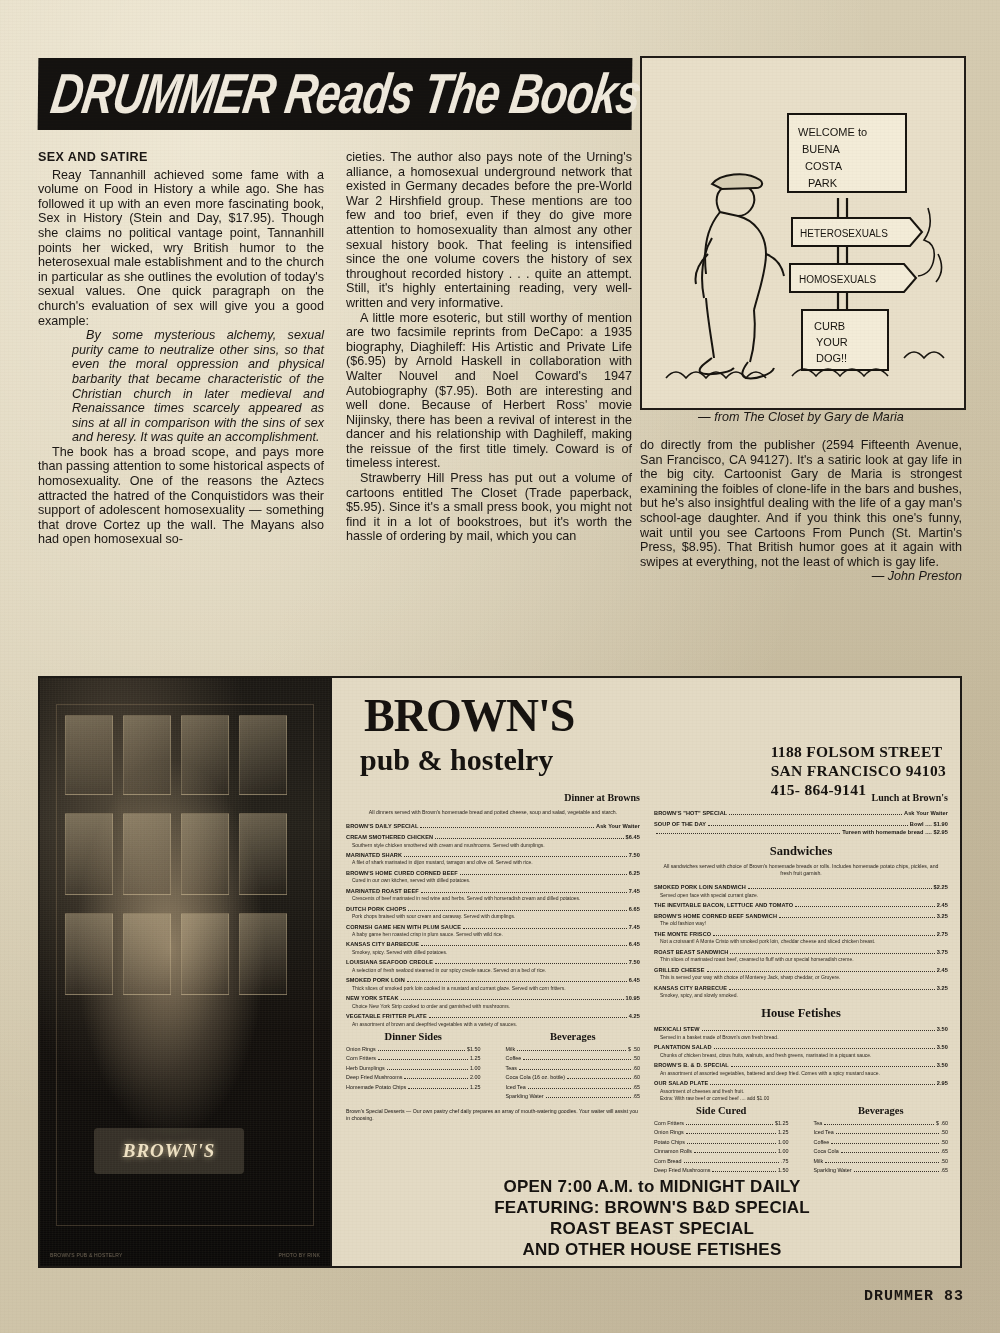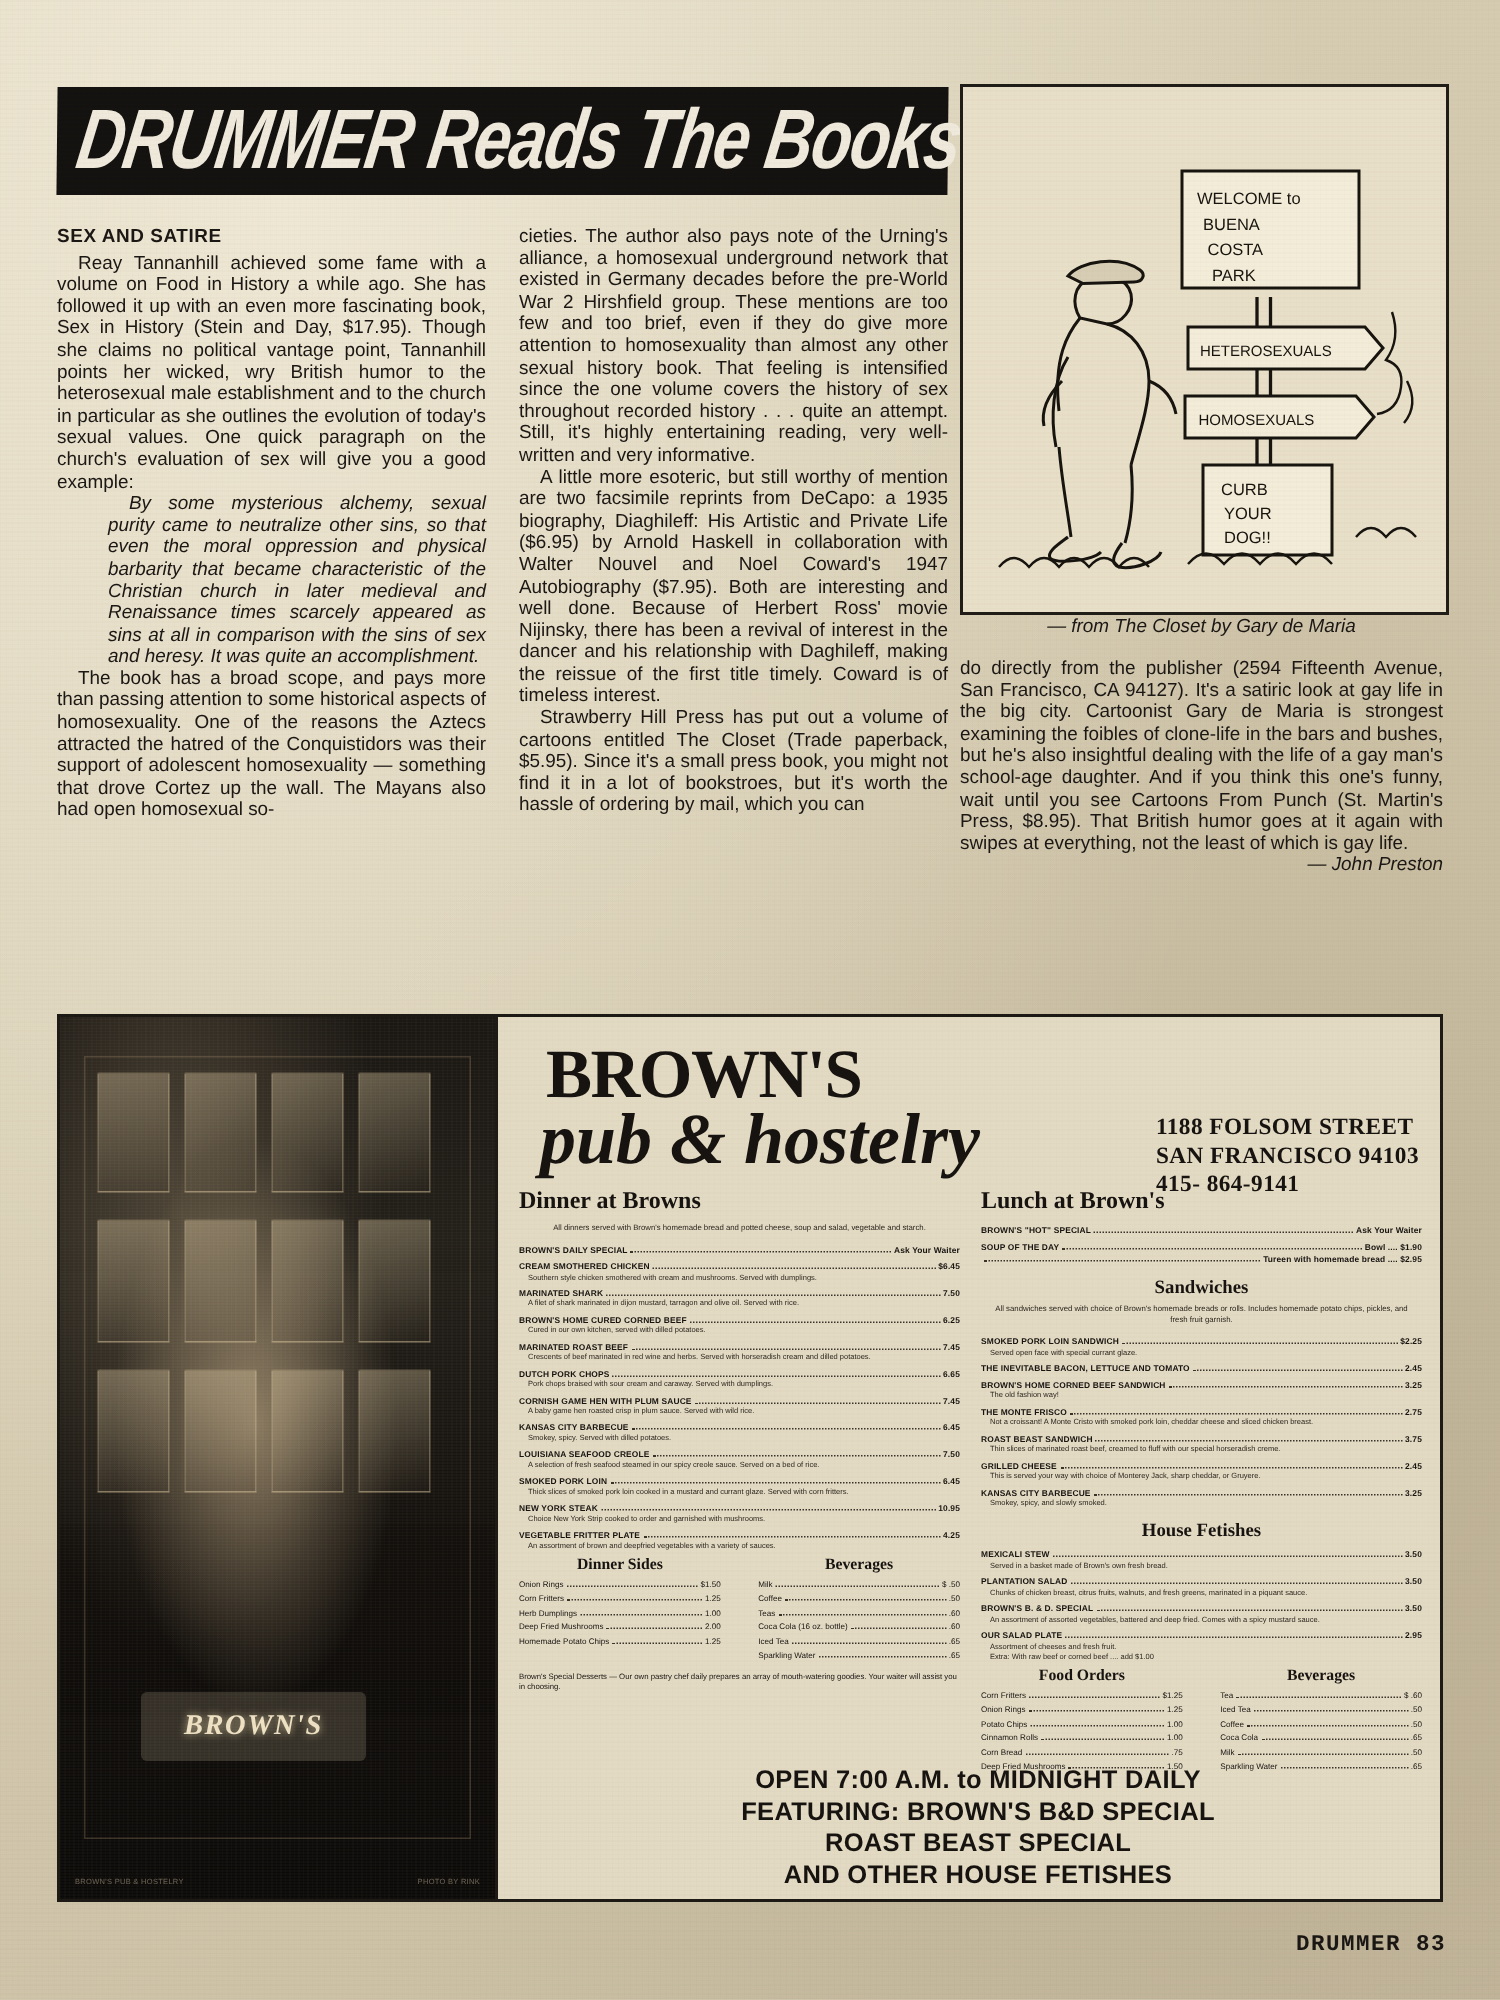--- a/index.html
+++ b/index.html
@@ -201,22 +201,21 @@
     font-family: "Liberation Serif", serif;
     font-weight: bold;
     font-size: 46px;
     letter-spacing: -1px;
     line-height: 44px;
     margin: 6px 0 0 18px;
   }
   .brand2 {
     font-family: "Liberation Serif", serif;
     font-weight: bold;
-    font-style: italic;
-    font-size: 48px;
+    font-size: 30px;
     line-height: 40px;
     margin: 2px 0 0 14px;
   }
   .addr {
     position: absolute;
     right: 14px; top: 64px;
     font-family: "Liberation Serif", serif;
     font-weight: bold;
     font-size: 15.5px;
     line-height: 19px;
@@ -224,24 +223,24 @@
   }
   .menu-wrap {
     display: flex;
     margin-top: 10px;
     gap: 14px;
   }
   .menu-col {
     width: 50%;
   }
   .menu-head {
-    text-align: left;
+    text-align: right;
     font-family: "Liberation Serif", serif;
     font-weight: bold;
-    font-size: 16px;
+    font-size: 10px;
     margin: 2px 0 6px;
   }
   .menu-sub {
     text-align: center;
     font-family: "Liberation Serif", serif;
     font-weight: bold;
     font-size: 12.5px;
     margin: 8px 0 4px;
   }
   .menu-note {
@@ -738,21 +737,21 @@
                   <span class="dots"></span>
                   <span class="price">2.95</span>
                 </div>
                 <div class="desc">Assortment of cheeses and fresh fruit.</div>
                 <div class="desc">Extra: With raw beef or corned beef .... add $1.00</div>
               </div>
             </div>
 
           <div class="twocol-small">
             <div>
-              <div class="small-head">Food Orders</div>
+              <div class="small-head">Side Cured</div>
               <div id="lunch-sides">
                   <div class="sm-line">
                     <span>Corn Fritters</span>
                     <span class="dots"></span>
                     <span>$1.25</span>
                   </div>
                   <div class="sm-line">
                     <span>Onion Rings</span>
                     <span class="dots"></span>
                     <span>1.25</span>

